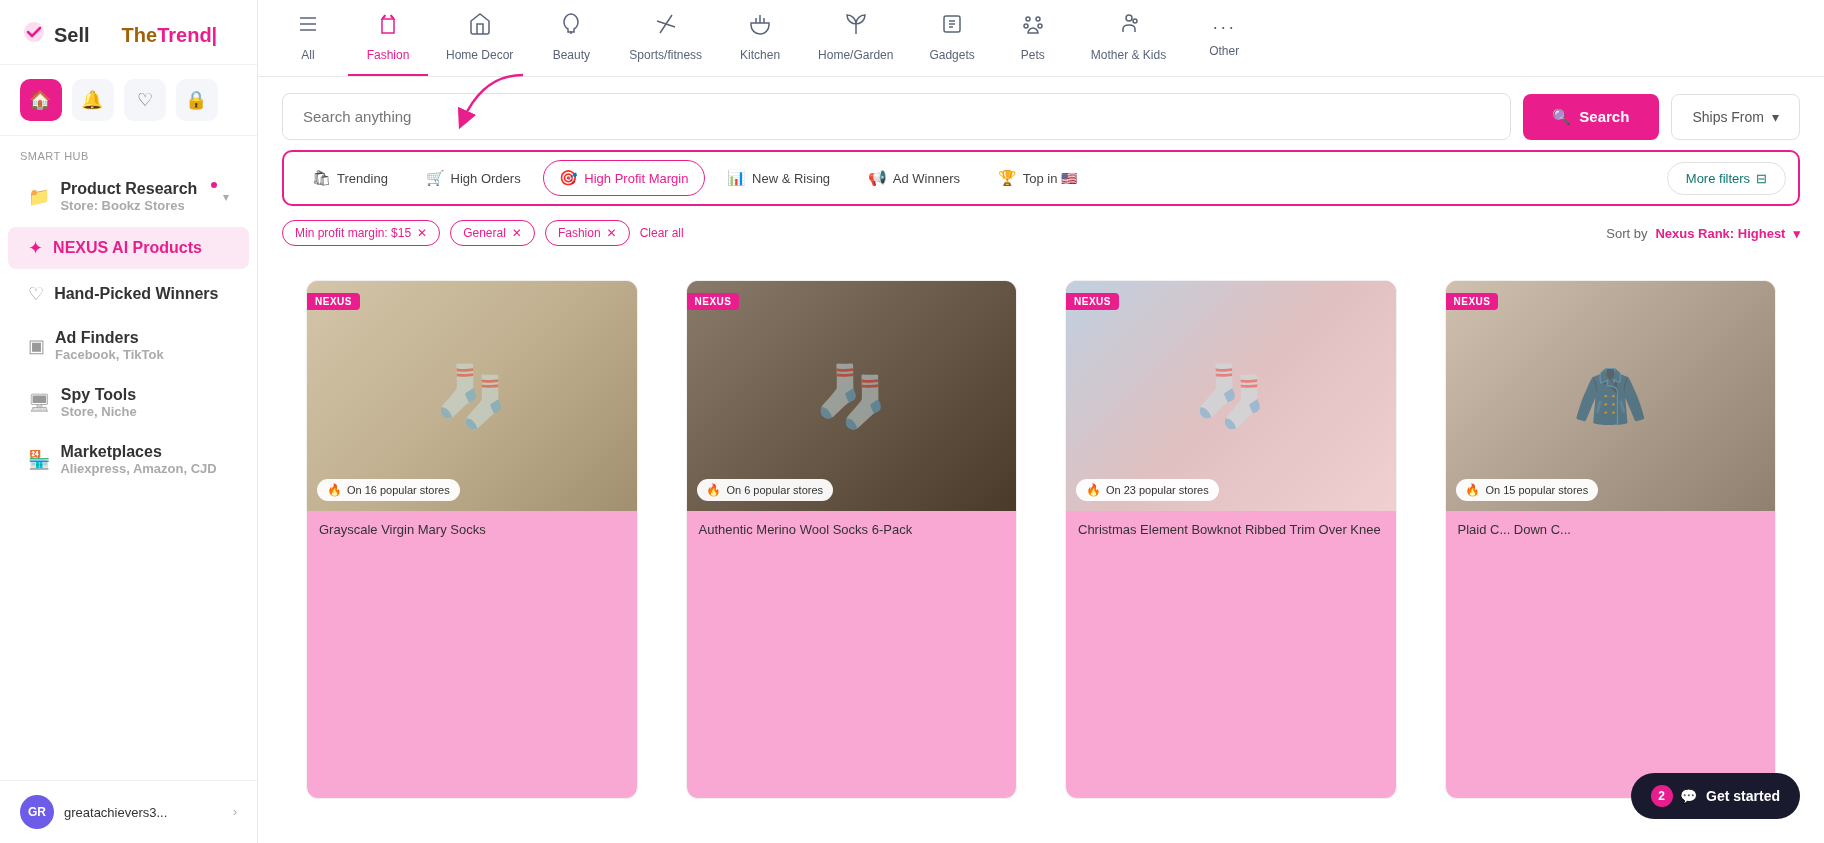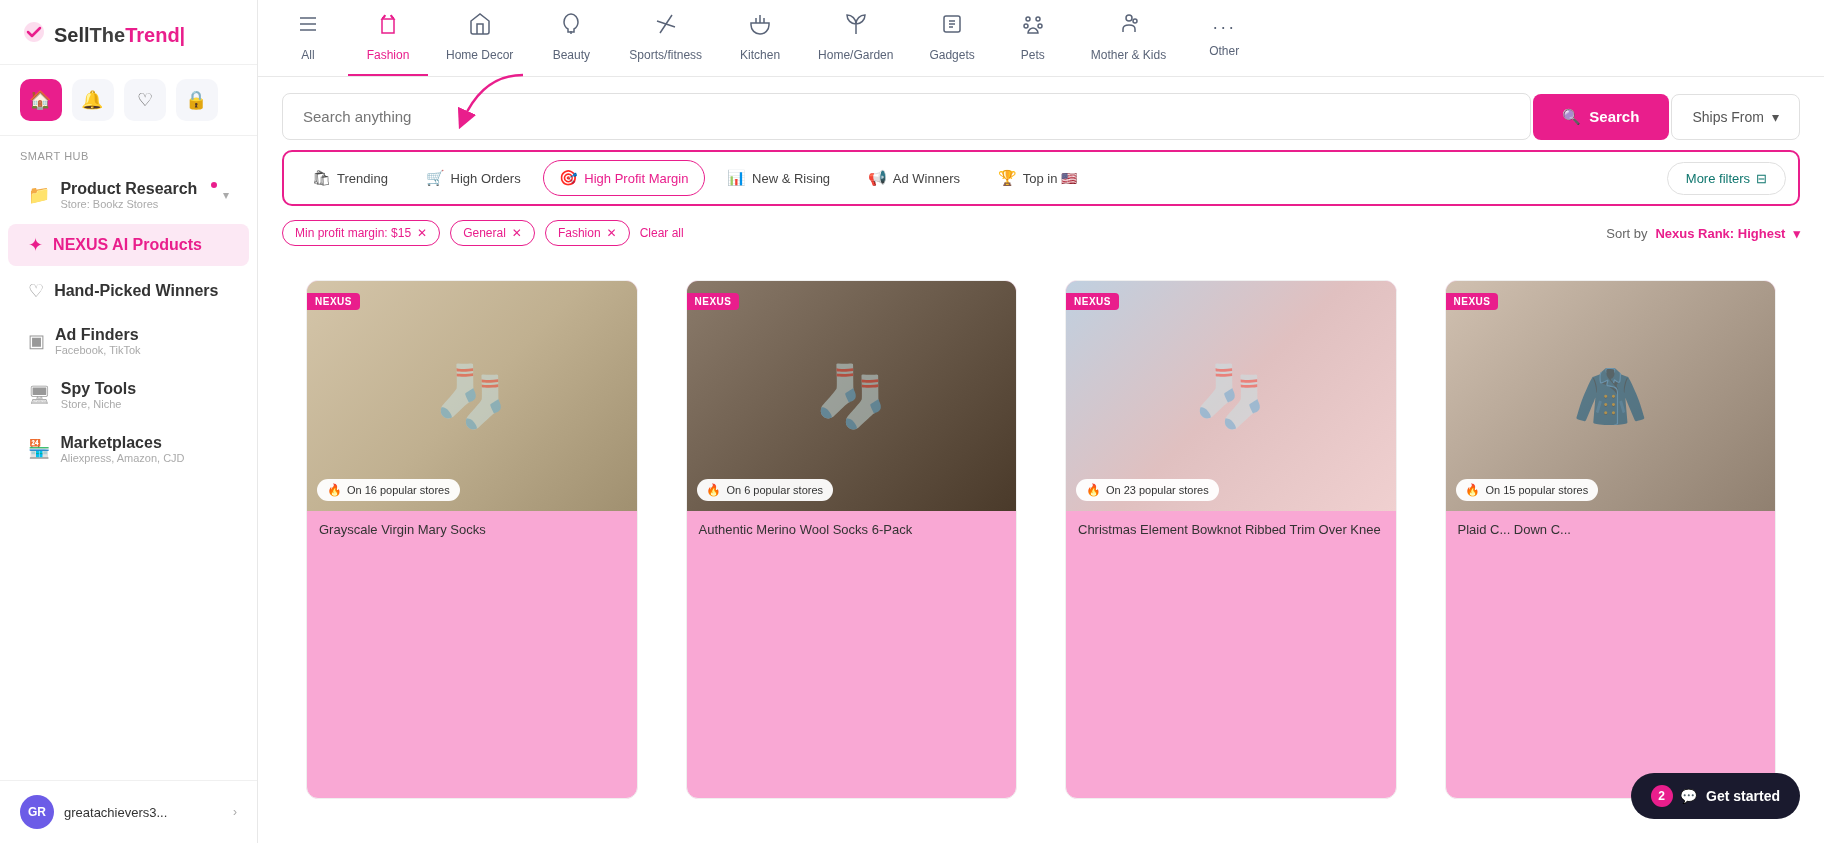--- a/index.html
+++ b/index.html
@@ -22,21 +22,21 @@
     }
     .logo {
       display: flex;
       align-items: center;
       gap: 6px;
       font-size: 20px;
       font-weight: 700;
     }
     .logo-icon { color: #e91e8c; font-size: 22px; }
     .logo-sell { color: #333; }
-    .logo-the { color: #404040; }
+    .logo-the { color: #a16207; padding-left: 32px; }
     .logo-trend { color: #e91e8c; }
     .logo-bar { color: #e91e8c; font-weight: 900; }
 
     .nav-icons {
       display: flex;
       align-items: center;
       gap: 10px;
       padding: 14px 20px;
       border-bottom: 1px solid #f0f0f0;
     }
@@ -64,21 +64,21 @@
       align-items: center;
       padding: 10px 20px;
       cursor: pointer;
       gap: 10px;
       border-radius: 8px;
       margin: 2px 8px;
     }
     .sidebar-item-icon { font-size: 18px; color: #999; }
     .sidebar-item-text { flex: 1; }
     .sidebar-item-title { font-size: 16px; font-weight: 600; color: #333; }
-    .sidebar-item-sub { font-size: 11px; color: #aaa; }
+    .sidebar-item-sub { font-size: 13px; color: #aaa; font-weight: bold; }
     .sidebar-item.nexus-active .sidebar-item-title { color: #e91e8c; }
     .sidebar-item.nexus-active { background: #fce8f4; }
     .sidebar-item-arrow { font-size: 12px; color: #aaa; }
 
     .sidebar-item-icon.pink { color: #e91e8c; }
 
     .sidebar-bottom {
       margin-top: auto;
       padding: 14px 20px;
       border-top: 1px solid #f0f0f0;
@@ -133,21 +133,21 @@
     .cat-label { font-size: 12px; color: #5a6478; white-space: nowrap; }
 
     
     .search-area {
       padding: 16px 24px 10px;
       background: #fff;
     }
     .search-row {
       display: flex;
       align-items: center;
-      gap: 2px;
+      gap: 12px;
     }
     .search-input {
       width: 100%;
       padding: 14px 20px;
       border: 1.5px solid #e0e0e0;
       border-radius: 8px;
       font-size: 15px;
       color: #999;
       outline: none;
       background: #fff;

